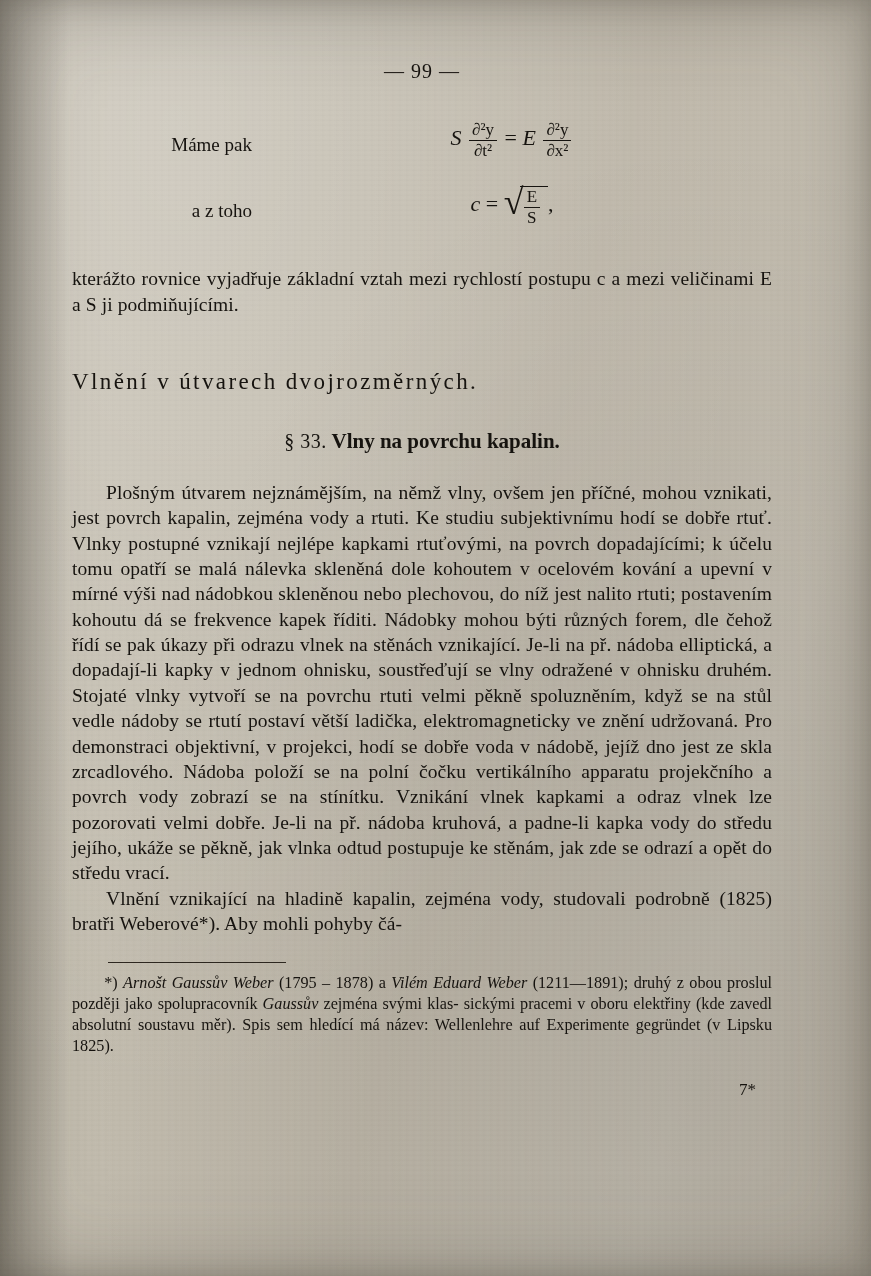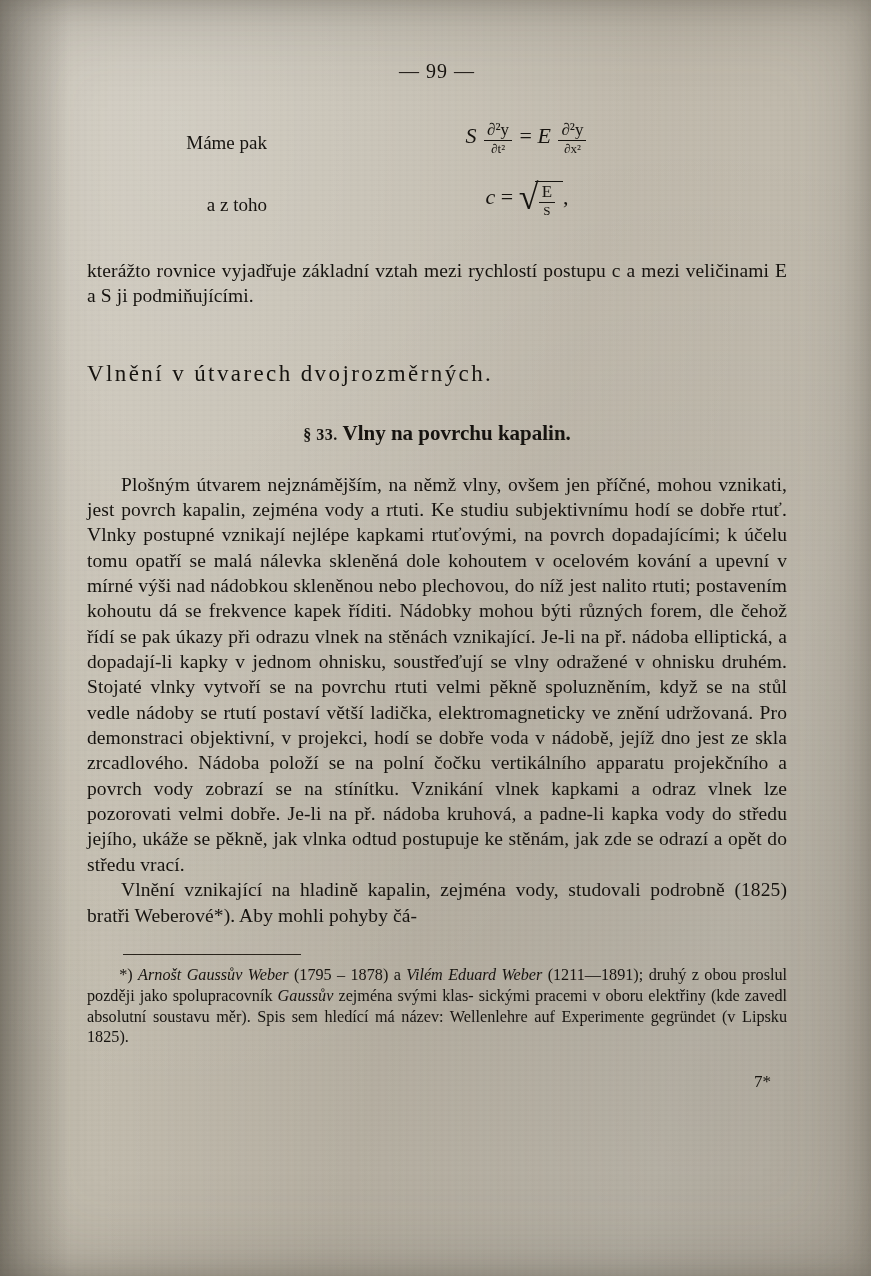--- a/index.html
+++ b/index.html
@@ -40,21 +40,21 @@
   }
   
   .edge-left {
     position: absolute;
     left: 0; top: 0; bottom: 0; width: 70px;
     background: linear-gradient(90deg, rgba(40,36,28,.30), rgba(40,36,28,0));
     pointer-events: none;
   }
   .content {
     position: absolute;
-    left: 87px;
+    left: 72px;
     top: 60px;
     width: 700px;
     color: #15120e;
   }
   .folio {
     text-align: center;
     font-size: 20px;
     letter-spacing: 1px;
     margin-bottom: 38px;
   }
@@ -81,21 +81,21 @@
     line-height: 1.05;
     margin: 0 2px;
   }
   .frac .num {
     display: block;
     font-size: 17px;
     padding: 0 3px 1px 3px;
   }
   .frac .den {
     display: block;
-    font-size: 13px;
+    font-size: 17px;
     border-top: 1.3px solid #15120e;
     padding: 1px 3px 0 3px;
   }
   .ital { font-style: italic; }
   .eq1 { margin-top: 8px; }
   .eq2 { margin-top: 26px; margin-bottom: 40px; }
   .radical {
     display: inline-block;
     vertical-align: middle;
     position: relative;
@@ -131,22 +131,22 @@
     letter-spacing: 2.6px;
     margin: 52px 0 34px 0;
   }
   .subsection {
     text-align: center;
     font-size: 21px;
     font-weight: bold;
     margin: 0 0 26px 0;
   }
   .subsection .secnum {
-    font-weight: bold;
-    font-size: 16px;
+    font-weight: normal;
+    font-size: 20px;
     letter-spacing: .5px;
   }
   .body-block p { margin-bottom: 0; }
   .footnote-rule {
     width: 178px;
     height: 1.2px;
     background: #2a241c;
     margin: 26px 0 10px 36px;
   }
   .footnote {

